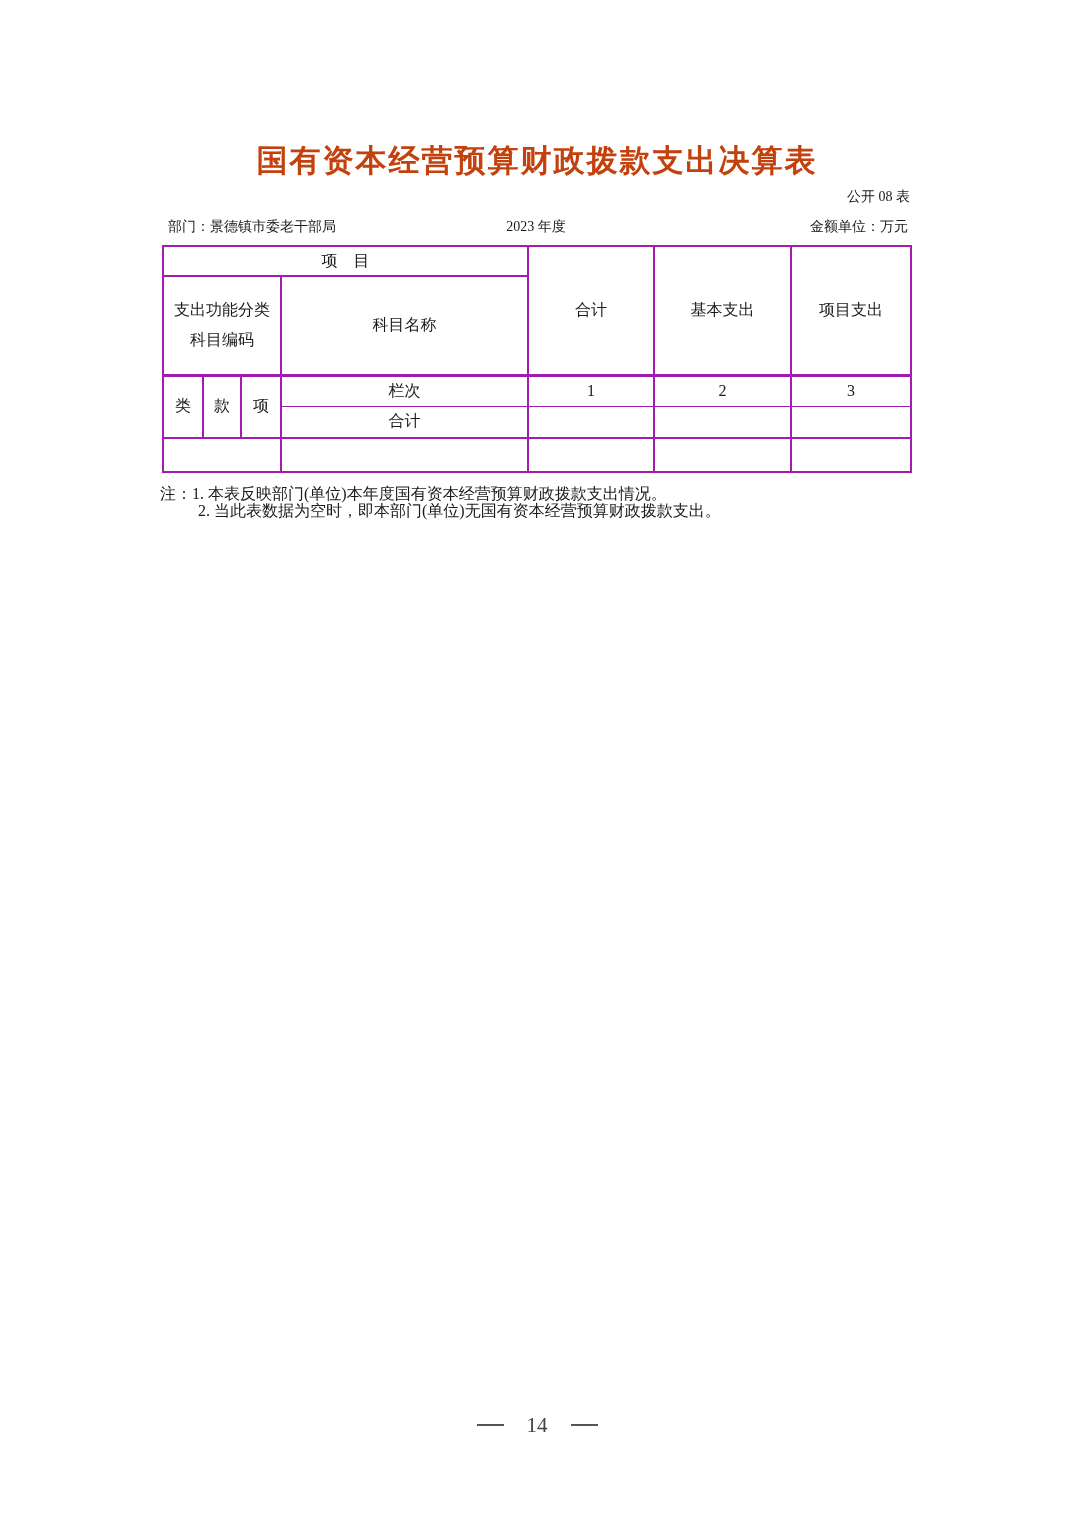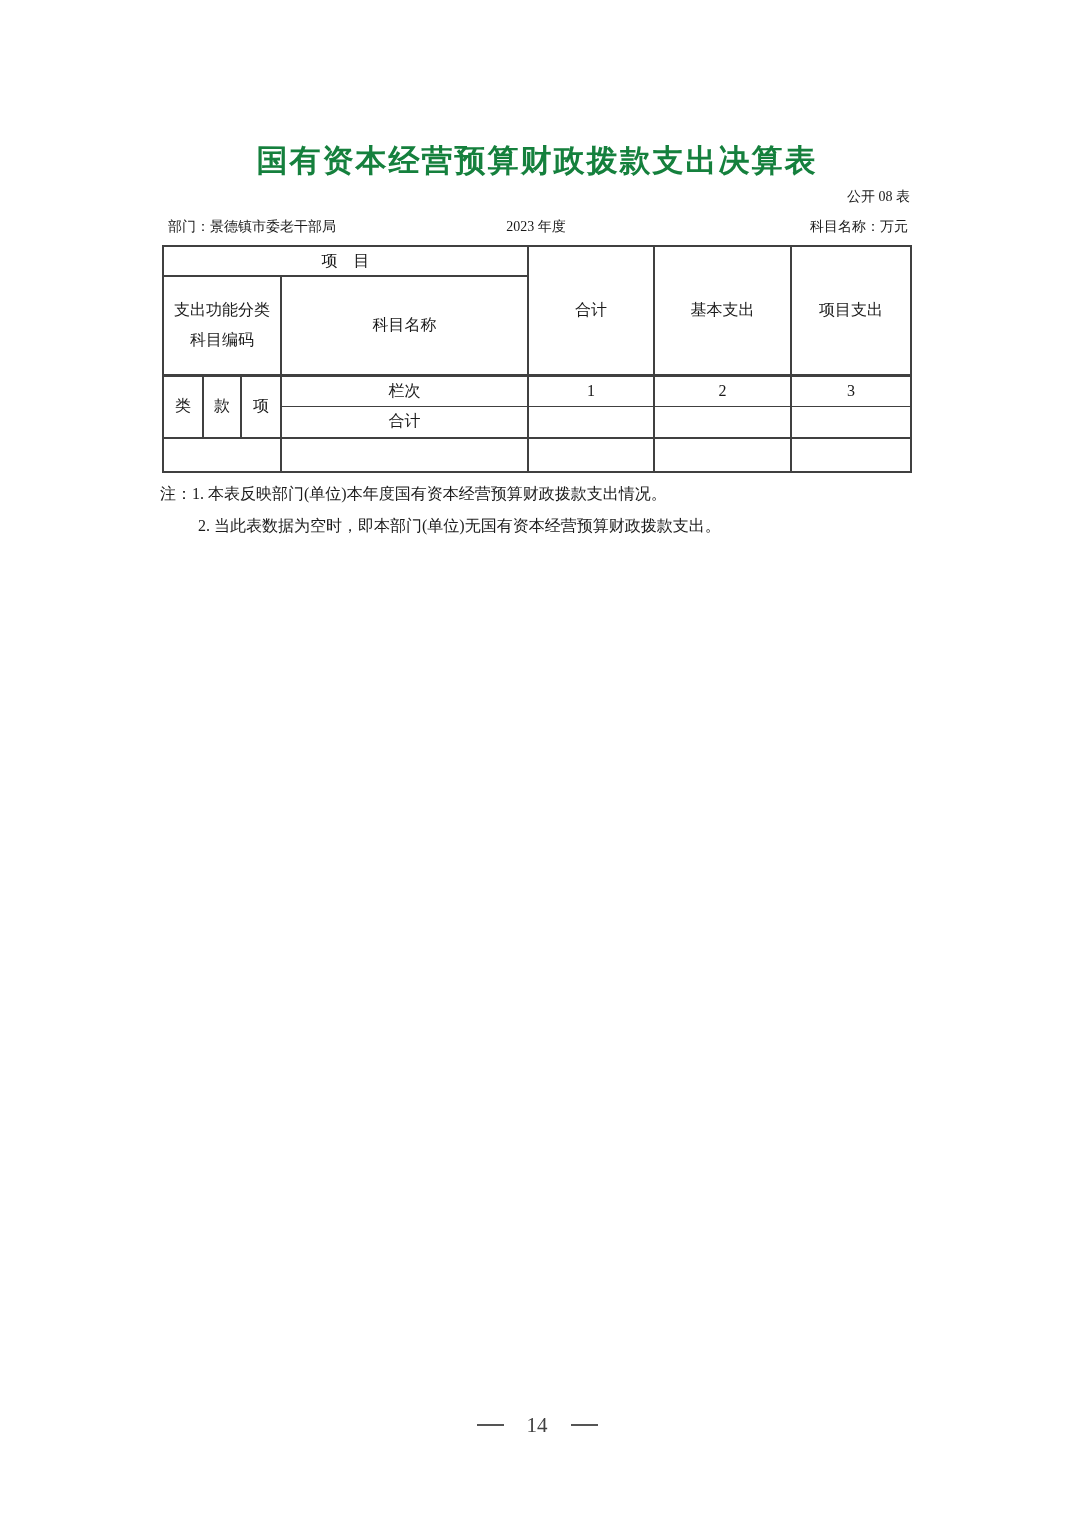--- a/index.html
+++ b/index.html
@@ -17,21 +17,21 @@
   .title {
     position: absolute;
     top: 140px;
     left: 0;
     width: 1074px;
     text-align: center;
     font-family: "Liberation Sans", "DejaVu Sans", sans-serif;
     font-weight: bold;
     font-size: 31px;
     letter-spacing: 2px;
-    color: #15803d;
+    color: #c2410c;
   }
   .form-code {
     position: absolute;
     top: 188px;
     left: 162px;
     width: 748px;
     text-align: right;
     font-size: 14px;
   }
   .meta-row {
@@ -48,21 +48,21 @@
 
   .budget-table {
     position: absolute;
     left: 162px;
     top: 245px;
     width: 748px;
     border-collapse: collapse;
     table-layout: fixed;
   }
   .budget-table td {
-    border: 2px solid #404040;
+    border: 2px solid #a21caf;
     text-align: center;
     vertical-align: middle;
     font-size: 16px;
     padding: 0;
     overflow: hidden;
   }
   .r1 { height: 30px; }
   .r2 { height: 99px; }
   .r3 { height: 31px; }
   .r4 { height: 32px; }
@@ -74,21 +74,20 @@
 
   .notes {
     position: absolute;
     left: 160px;
     top: 485px;
     width: 760px;
     font-size: 16px;
     line-height: 17px;
   }
   .note-line2 {
-    margin-top: 15px;
     margin-left: 38px;
   }
 
   .footer {
     position: absolute;
     top: 1412px;
     left: 0;
     width: 1074px;
     display: flex;
     justify-content: center;
@@ -112,21 +111,21 @@
 
 <div class="page">
 
   <div class="title">国有资本经营预算财政拨款支出决算表</div>
 
   <div class="form-code">公开 08 表</div>
 
   <div class="meta-row">
     <span class="meta-dept">部门：景德镇市委老干部局</span>
     <span class="meta-year">2023 年度</span>
-    <span class="meta-unit">科目名称：万元</span>
+    <span class="meta-unit">金额单位：万元</span>
   </div>
 
   <table class="budget-table">
     <colgroup>
       <col style="width:40px">
       <col style="width:38px">
       <col style="width:40px">
       <col style="width:247px">
       <col style="width:126px">
       <col style="width:137px">

